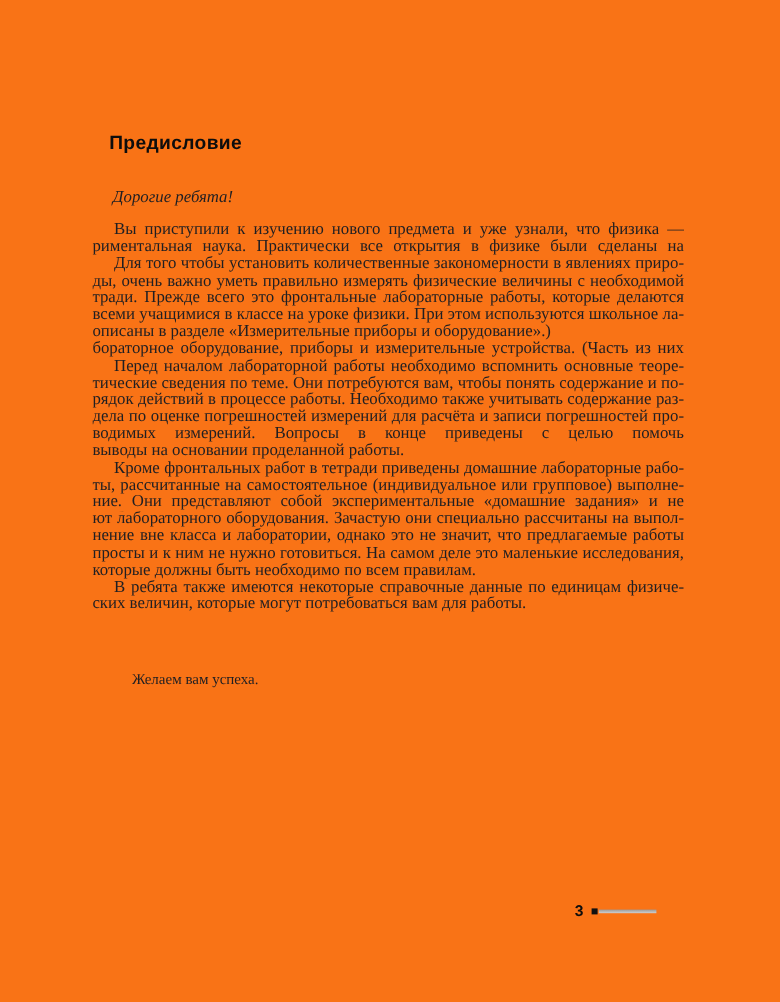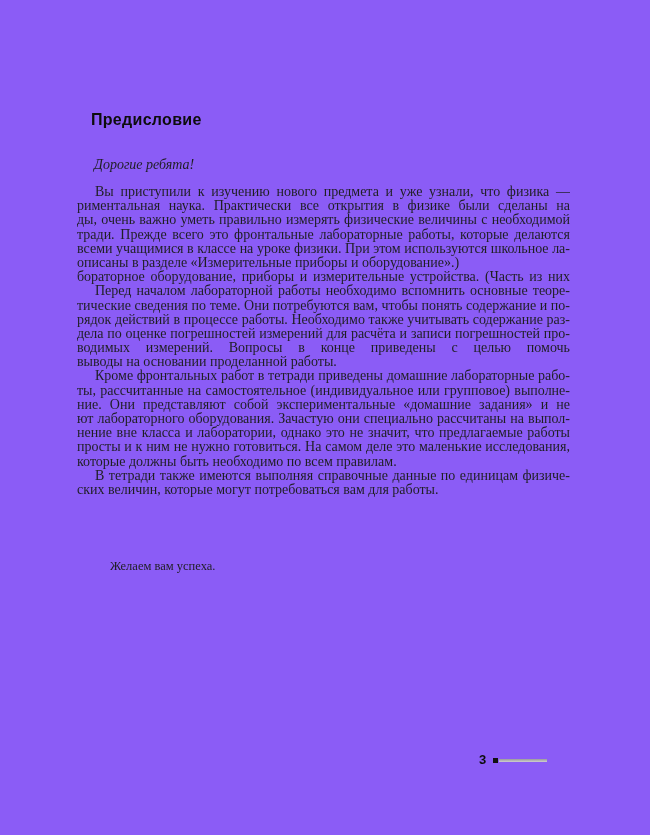--- a/index.html
+++ b/index.html
@@ -4,21 +4,21 @@
 <style>
   html, body {
     margin: 0;
     padding: 0;
     background: #ffffff;
   }
   .page {
     position: relative;
     width: 650px;
     height: 835px;
-    background: #8b5cf6;
+    background: #f97316;
     overflow: hidden;
     font-family: "Liberation Serif", serif;
     color: #1f1f23;
   }
   .heading {
     position: absolute;
     left: 91px;
     top: 111px;
     margin: 0;
     font-family: "Liberation Sans", sans-serif;
@@ -100,38 +100,39 @@
 </style>
 </head>
 <body>
 
 <div class="page">
   <h1 class="heading">Предисловие</h1>
   <div class="salutation">Дорогие ребята!</div>
   <div class="body-text">
       <div class="line first">Вы приступили к изучению нового предмета и уже узнали, что физика — экспе-</div>
       <div class="line">риментальная наука. Практически все открытия в физике были сделаны на основа-</div>
+      <div class="line first">Для того чтобы установить количественные закономерности в явлениях приро-</div>
       <div class="line">ды, очень важно уметь правильно измерять физические величины с необходимой</div>
       <div class="line">тради. Прежде всего это фронтальные лабораторные работы, которые делаются</div>
       <div class="line">всеми учащимися в классе на уроке физики. При этом используются школьное ла-</div>
       <div class="line last">описаны в разделе «Измерительные приборы и оборудование».)</div>
       <div class="line">бораторное оборудование, приборы и измерительные устройства. (Часть из них</div>
       <div class="line first">Перед началом лабораторной работы необходимо вспомнить основные теоре-</div>
       <div class="line">тические сведения по теме. Они потребуются вам, чтобы понять содержание и по-</div>
       <div class="line">рядок действий в процессе работы. Необходимо также учитывать содержание раз-</div>
       <div class="line">дела по оценке погрешностей измерений для расчёта и записи погрешностей про-</div>
       <div class="line">водимых измерений. Вопросы в конце приведены с целью помочь сформулировать</div>
       <div class="line last">выводы на основании проделанной работы.</div>
       <div class="line first">Кроме фронтальных работ в тетради приведены домашние лабораторные рабо-</div>
       <div class="line">ты, рассчитанные на самостоятельное (индивидуальное или групповое) выполне-</div>
       <div class="line">ние. Они представляют собой экспериментальные «домашние задания» и не требу-</div>
       <div class="line">ют лабораторного оборудования. Зачастую они специально рассчитаны на выпол-</div>
       <div class="line">нение вне класса и лаборатории, однако это не значит, что предлагаемые работы</div>
       <div class="line">просты и к ним не нужно готовиться. На самом деле это маленькие исследования,</div>
       <div class="line last">которые должны быть необходимо по всем правилам.</div>
-      <div class="line first">В тетради также имеются выполняя справочные данные по единицам физиче-</div>
+      <div class="line first">В ребята также имеются некоторые справочные данные по единицам физиче-</div>
       <div class="line last">ских величин, которые могут потребоваться вам для работы.</div>
     </div>
   <div class="closing">Желаем вам успеха.</div>
   <div class="footer">
     <span class="pagenum">3</span><span class="sq"></span><span class="rule"></span>
   </div>
 </div>
 
 </body></html>

